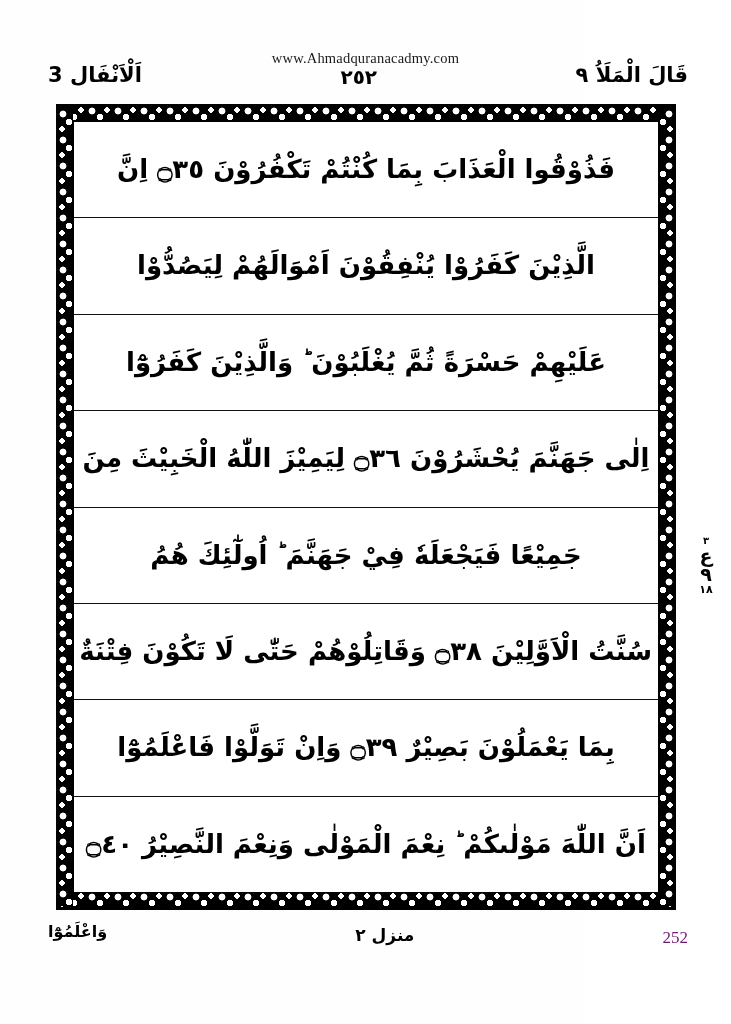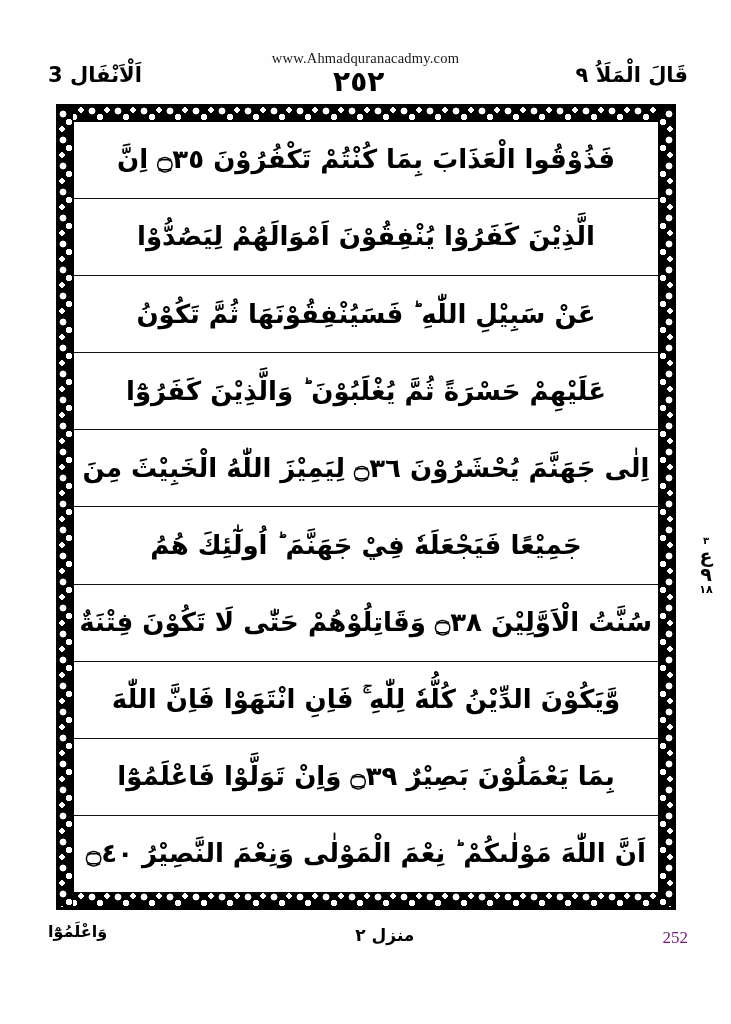--- a/index.html
+++ b/index.html
@@ -52,21 +52,21 @@
     font-family: "DejaVu Sans", sans-serif;
     font-size: 21px;
     font-weight: 700;
     line-height: 1.15;
     direction: rtl;
     white-space: nowrap;
   }
 
   .header-center {
     font-family: "DejaVu Sans", sans-serif;
-    font-size: 28px;
+    font-size: 20px;
     font-weight: 700;
     direction: rtl;
     letter-spacing: 1px;
     padding-top: 2px;
   }
 
   
   .frame {
     position: absolute;
     top: 104px;
@@ -210,36 +210,30 @@
     <div class="band band-right"></div>
 
     <div class="inner-frame">
       <div class="line">
         <div class="line-text">فَذُوْقُوا الْعَذَابَ بِمَا كُنْتُمْ تَكْفُرُوْنَ ۝٣٥ اِنَّ</div>
       </div>
       <div class="line">
         <div class="line-text">الَّذِيْنَ كَفَرُوْا يُنْفِقُوْنَ اَمْوَالَهُمْ لِيَصُدُّوْا</div>
       </div>
       <div class="line">
-        <div class="line-text">عَنْ سَبِيْلِ اللّٰهِ ؕ فَسَيُنْفِقُوْنَهَا ثُمَّ تَكُوْنُ</div>
-      </div>
-      <div class="line">
         <div class="line-text">عَلَيْهِمْ حَسْرَةً ثُمَّ يُغْلَبُوْنَ ؕ وَالَّذِيْنَ كَفَرُوْٓا</div>
       </div>
       <div class="line">
         <div class="line-text">اِلٰى جَهَنَّمَ يُحْشَرُوْنَ ۝٣٦ لِيَمِيْزَ اللّٰهُ الْخَبِيْثَ مِنَ</div>
       </div>
       <div class="line">
         <div class="line-text">جَمِيْعًا فَيَجْعَلَهٗ فِيْ جَهَنَّمَ ؕ اُولٰٓئِكَ هُمُ</div>
       </div>
       <div class="line">
         <div class="line-text">سُنَّتُ الْاَوَّلِيْنَ ۝٣٨ وَقَاتِلُوْهُمْ حَتّٰى لَا تَكُوْنَ فِتْنَةٌ</div>
-      </div>
-      <div class="line">
-        <div class="line-text">وَّيَكُوْنَ الدِّيْنُ كُلُّهٗ لِلّٰهِ ۚ فَاِنِ انْتَهَوْا فَاِنَّ اللّٰهَ</div>
       </div>
       <div class="line">
         <div class="line-text">بِمَا يَعْمَلُوْنَ بَصِيْرٌ ۝٣٩ وَاِنْ تَوَلَّوْا فَاعْلَمُوْٓا</div>
       </div>
       <div class="line">
         <div class="line-text">اَنَّ اللّٰهَ مَوْلٰىكُمْ ؕ نِعْمَ الْمَوْلٰى وَنِعْمَ النَّصِيْرُ ۝٤٠</div>
       </div>
     </div>
   </div>
 

